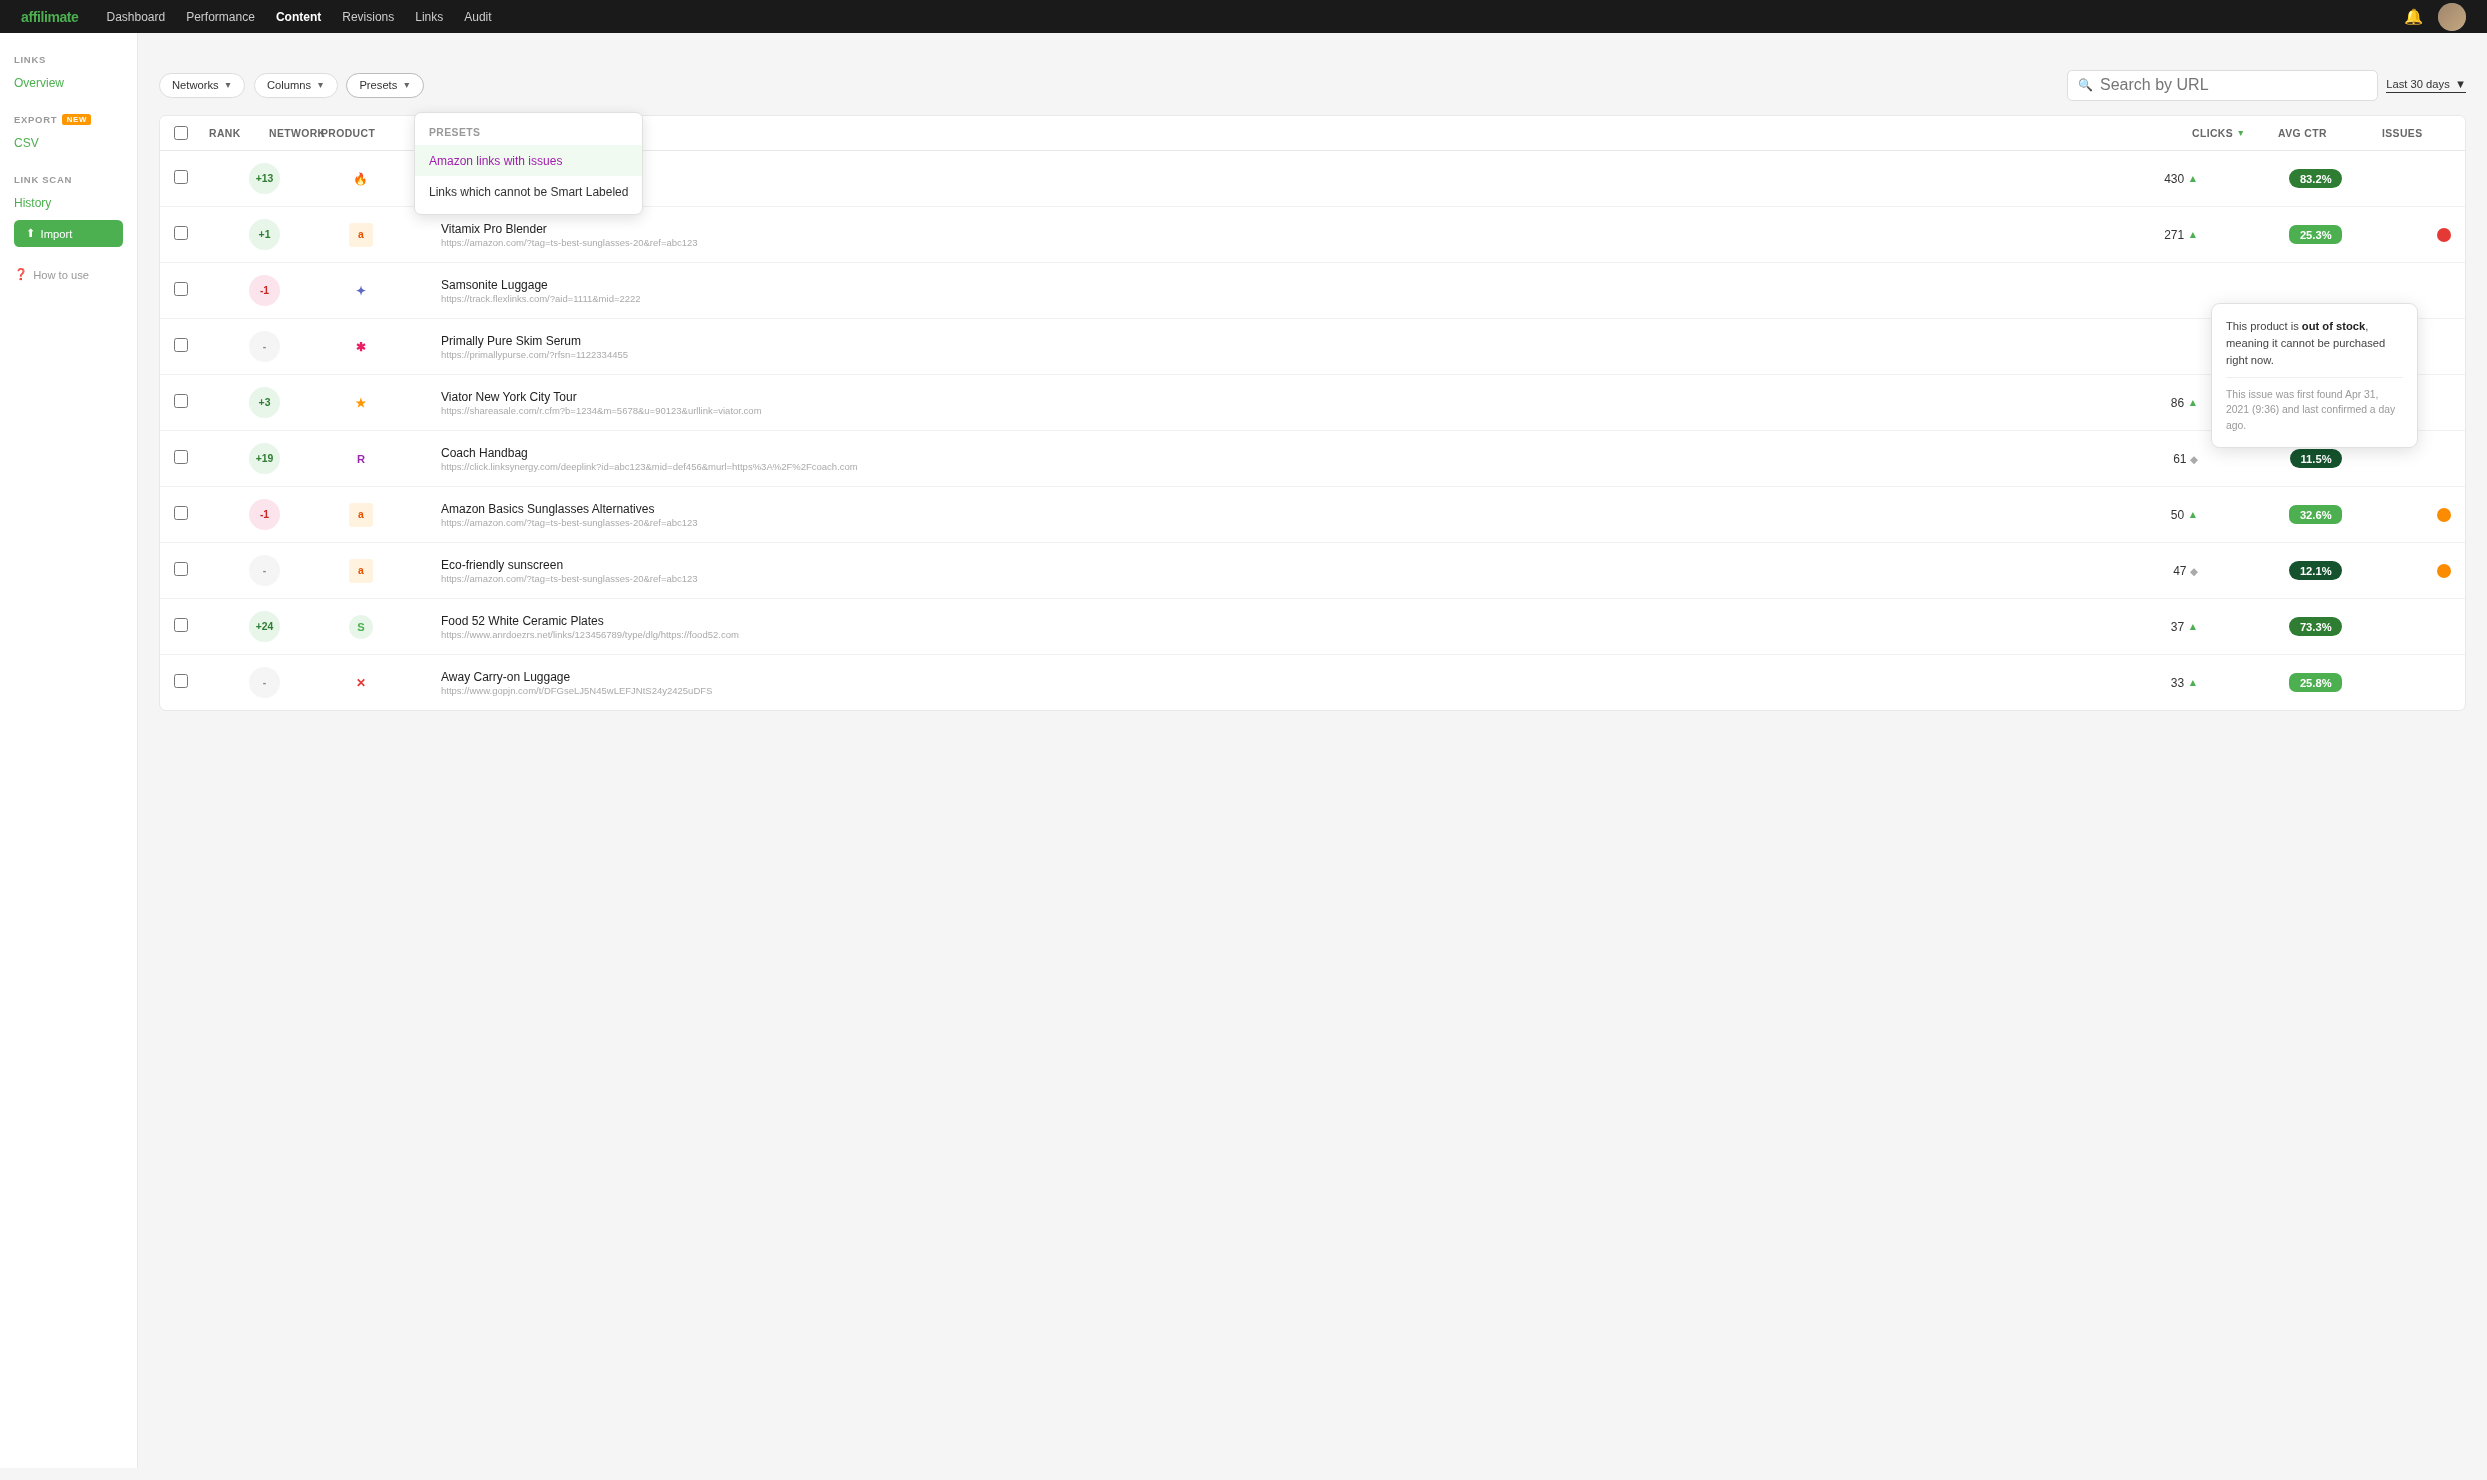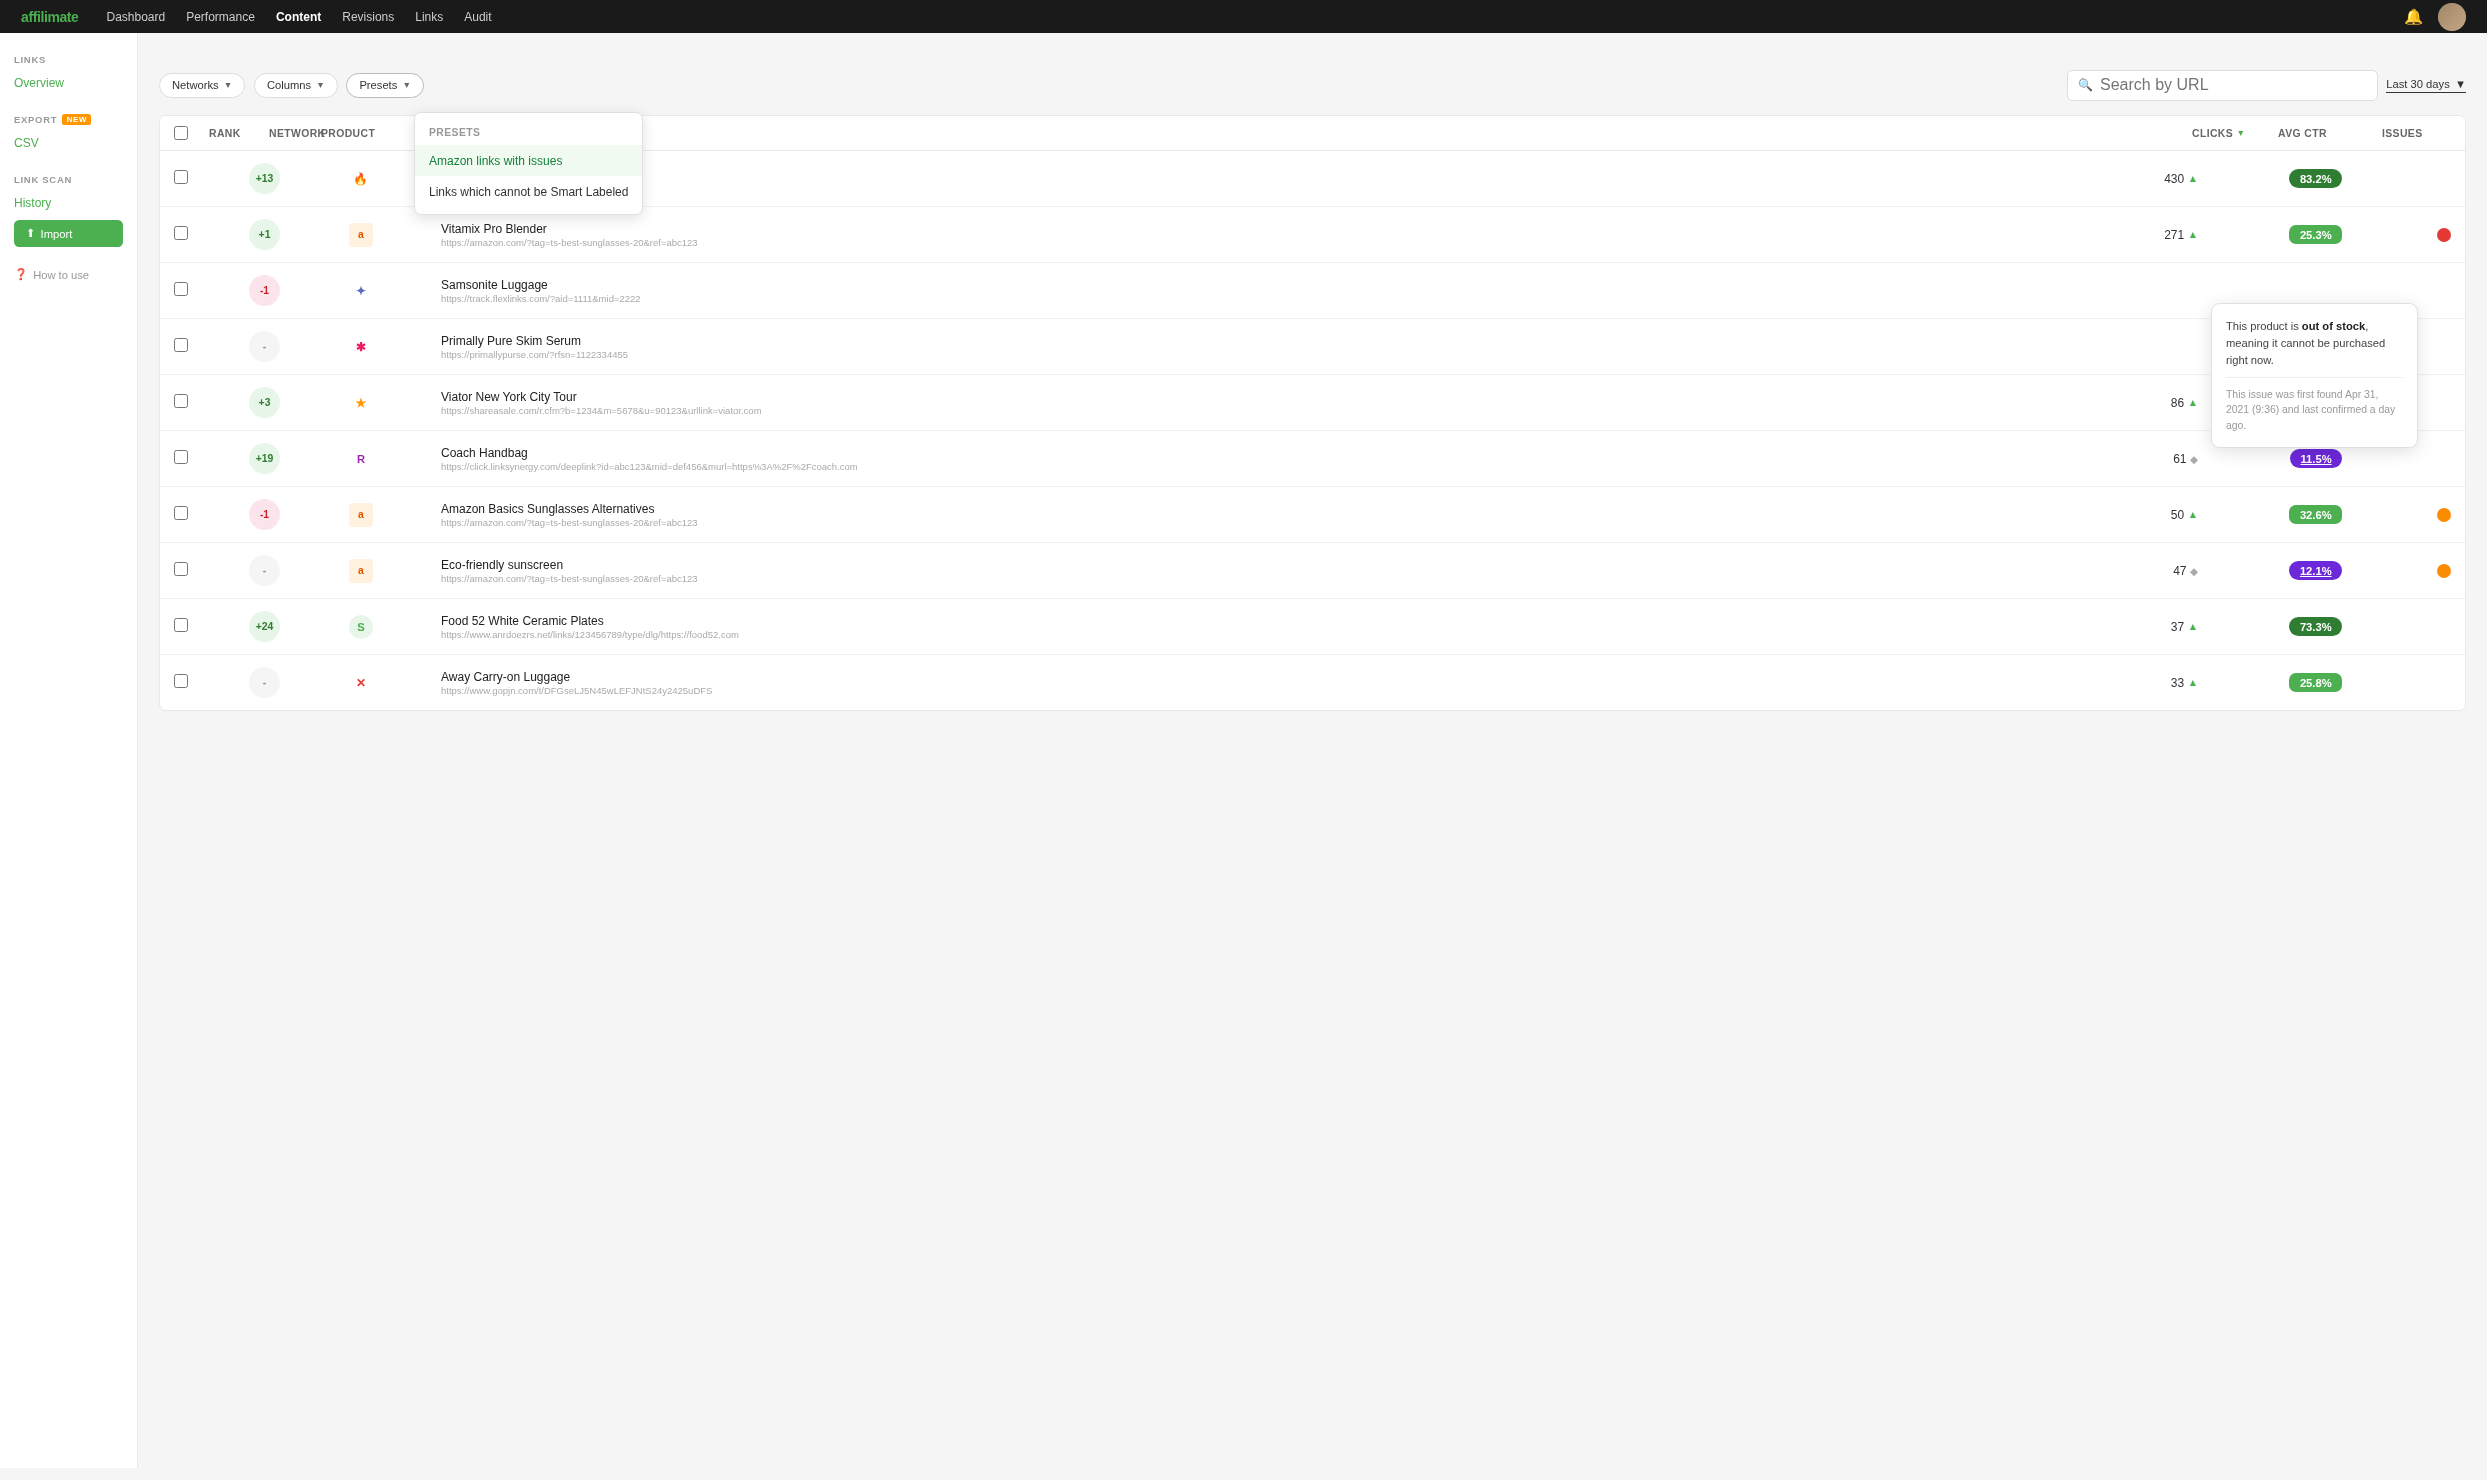--- a/index.html
+++ b/index.html
@@ -209,21 +209,21 @@
       color: #999;
       text-transform: uppercase;
       letter-spacing: 0.4px;
     }
     .dropdown-item {
       padding: 8.6px 14px;
       font-size: 12px;
       cursor: pointer;
       color: #333;
     }
-    .dropdown-item.active { color: #15803d; background: #f0faf0; }
+    .dropdown-item.active { color: #a21caf; background: #f0faf0; }
 
     
     .table-container {
       background: white;
       border-radius: 7px;
       border: 0.9px solid #e8e8e8;
       overflow: hidden;
     }
     .table-header {
       display: grid;
@@ -318,21 +318,21 @@
       align-items: center;
       justify-content: center;
       padding: 3.5px 10.4px;
       border-radius: 17.3px;
       font-size: 11.2px;
       font-weight: 600;
       color: white;
     }
     .ctr-dark-green { background: #2e7d32; }
     .ctr-green { background: #4CAF50; border-radius: 7px; }
-    .ctr-yellow { background: #6d28d9; text-decoration: underline; }
+    .ctr-yellow { background: #14532d; }
 
     .issues-cell {
       display: flex;
       justify-content: flex-end;
     }
     .issue-dot {
       width: 14px;
       height: 14px;
       border-radius: 50%;
     }

